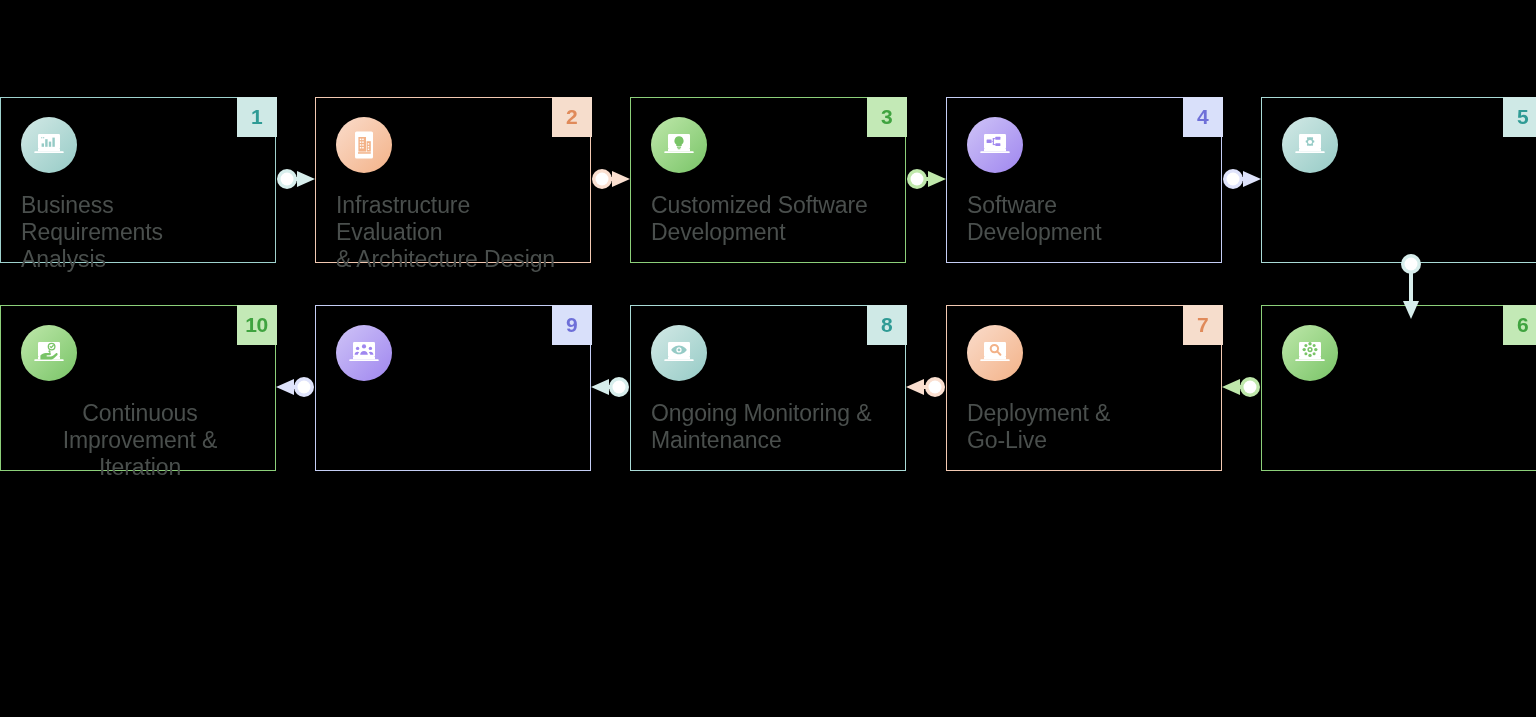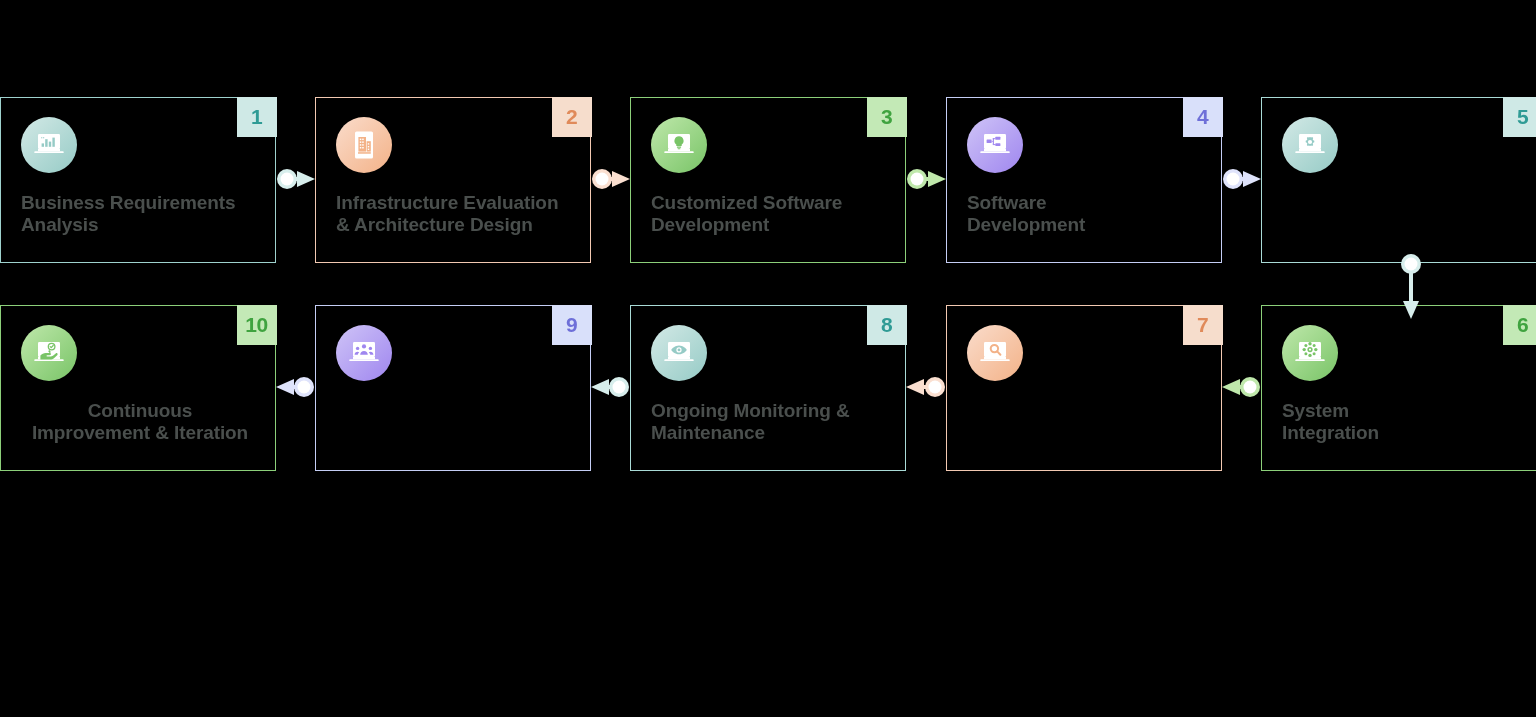--- a/index.html
+++ b/index.html
@@ -43,22 +43,22 @@
     align-items: center;
     justify-content: center;
   }
   .icon-wrap svg { display: block; }
 
   .title {
     position: absolute;
     left: 20px; top: 94px;
     right: 16px;
     color: #4a4f4d;
-    font-size: 19px;
-    font-weight: 700;
+    font-size: 23px;
+    font-weight: 400;
     line-height: 1.18;
     letter-spacing: -0.1px;
     white-space: pre-line;
   }
 
   
   .conn-h { position: absolute; height: 34px; }
   .conn-h svg, .conn-v svg { display: block; overflow: visible; }
   .conn-v { position: absolute; }
 </style>
@@ -180,36 +180,36 @@
             <circle cx="11.2" cy="13.6" r="1.7"></circle>
             <circle cx="22.8" cy="13.6" r="1.7"></circle>
             <circle cx="12.9" cy="9.5" r="1.5"></circle>
             <circle cx="21.1" cy="9.5" r="1.5"></circle>
             <circle cx="12.9" cy="17.7" r="1.5"></circle>
             <circle cx="21.1" cy="17.7" r="1.5"></circle>
             <circle cx="17" cy="13.6" r="1.1" fill="#fff"></circle>
           </g>
         </svg>
       </div>
-      <div class="title">System
-Integration</div>
     </div>
     <div class="card" style="left: 946px; top: 305px; --c: #f3c9b2; --badge-bg: #f6ddcc; --badge-fg: #e08a5a; --grad: linear-gradient(135deg,#fadccb 0%,#f3b288 100%);">
       <div class="badge">7</div>
       <div class="icon-wrap">
         <svg width="34" height="34" viewBox="0 0 34 34">
           <rect x="6" y="6" width="22" height="15" rx="1.2" fill="#fff"></rect>
           <path d="M3.2 23.2 h27.6 a0.9 0.9 0 0 1 0 1.9 H3.2 a0.9 0.9 0 0 1 0-1.9z" fill="#fff"></path>
           <rect x="6" y="21" width="22" height="2.2" fill="#fff"></rect>
           <g fill="none" stroke="#f3b288" stroke-width="2">
             <circle cx="16.4" cy="12.6" r="3.7"></circle>
             <line x1="19.2" y1="15.4" x2="22.4" y2="18.8" stroke-linecap="round"></line>
           </g>
         </svg>
       </div>
+      <div class="title">Deployment &amp;
+Go-Live</div>
     </div>
     <div class="card" style="left: 630px; top: 305px; --c: #a9dbd6; --badge-bg: #cfe9e6; --badge-fg: #2f9b95; --grad: linear-gradient(135deg,#d3e9e6 0%,#96cbc6 100%);">
       <div class="badge">8</div>
       <div class="icon-wrap">
         <svg width="34" height="34" viewBox="0 0 34 34">
           <rect x="6" y="6" width="22" height="15" rx="1.2" fill="#fff"></rect>
           <path d="M3.2 23.2 h27.6 a0.9 0.9 0 0 1 0 1.9 H3.2 a0.9 0.9 0 0 1 0-1.9z" fill="#fff"></path>
           <rect x="6" y="21" width="22" height="2.2" fill="#fff"></rect>
           <g fill="#96cbc6">
             <path d="M17 9.6c-4 0-6.9 3-7.8 4.3.9 1.3 3.8 4.3 7.8 4.3s6.9-3 7.8-4.3c-.9-1.3-3.8-4.3-7.8-4.3z"></path>

